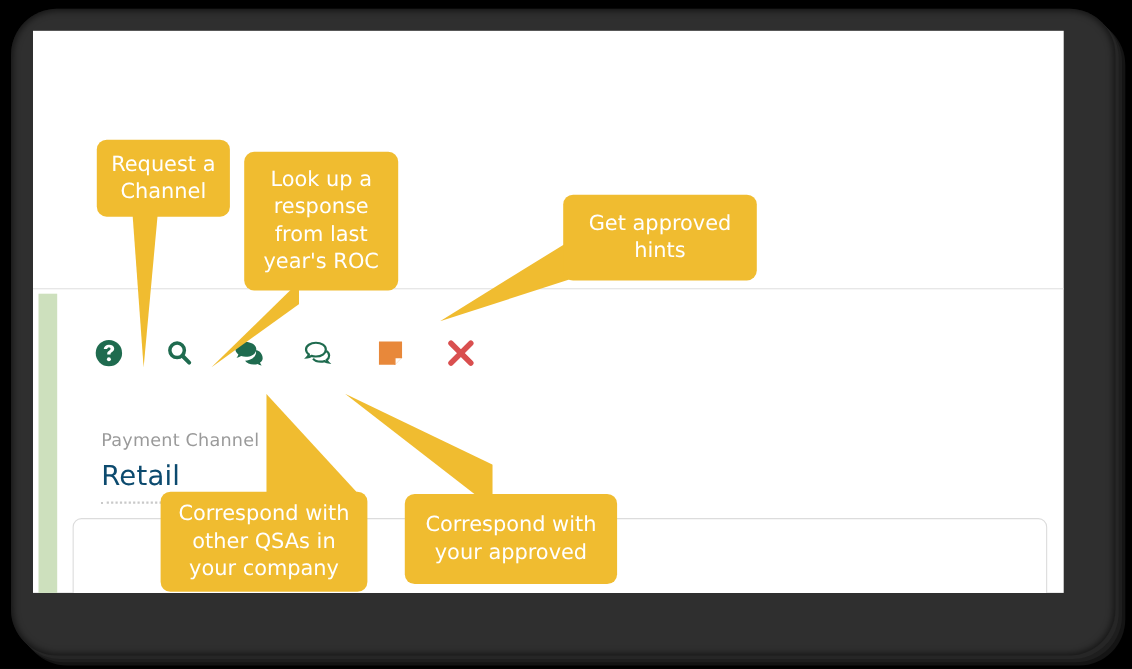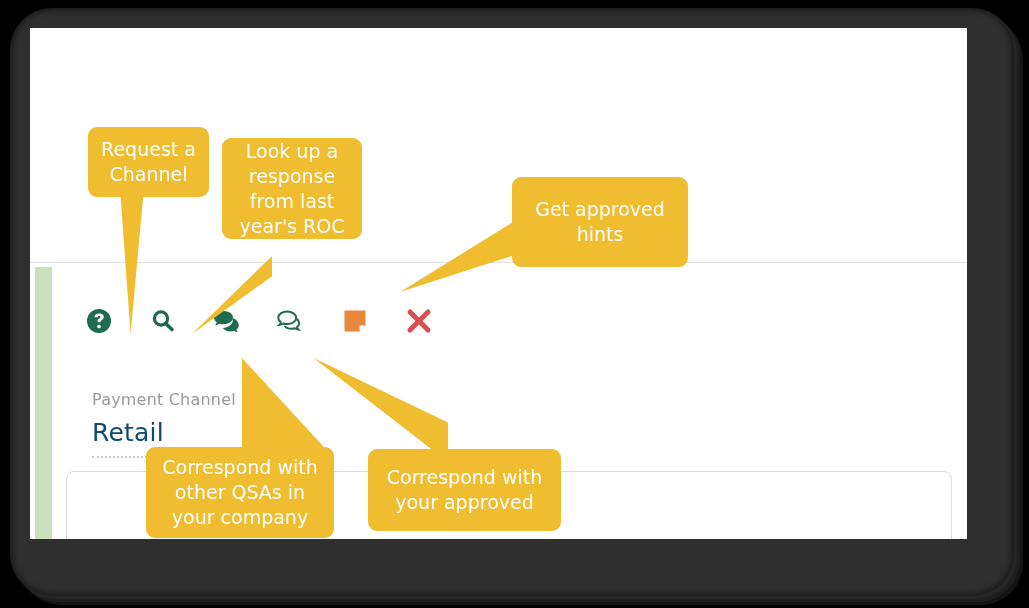--- a/index.html
+++ b/index.html
@@ -182,22 +182,22 @@
     width: 92px; height: 100px;
     clip-path: polygon(0% 0%, 100% 100%, 0% 100%);
   }
   .p5 { 
     left: 272px; top: 330px;
     width: 146px; height: 104px;
     clip-path: polygon(8% 0%, 100% 100%, 100% 62%);
   }
 
   .c1 { left: 58px;  top: 99px;  width: 121px; height: 70px; }
-  .c2 { left: 192px; top: 110px; width: 140px; height: 101px; }
-  .c3 { left: 482px; top: 149px; width: 176px; height: 90px; justify-content: flex-end; }
+  .c2 { left: 192px; top: 110px; width: 140px; height: 126px; }
+  .c3 { left: 482px; top: 149px; width: 176px; height: 78px; justify-content: flex-end; }
   .c4 { left: 116px; top: 419px; width: 188px; height: 91px; }
   .c5 { left: 338px; top: 421px; width: 193px; height: 82px; }
 
   .callout-text { display: block; }
 </style>
 </head>
 <body>
 
 <div id="screen">
 

